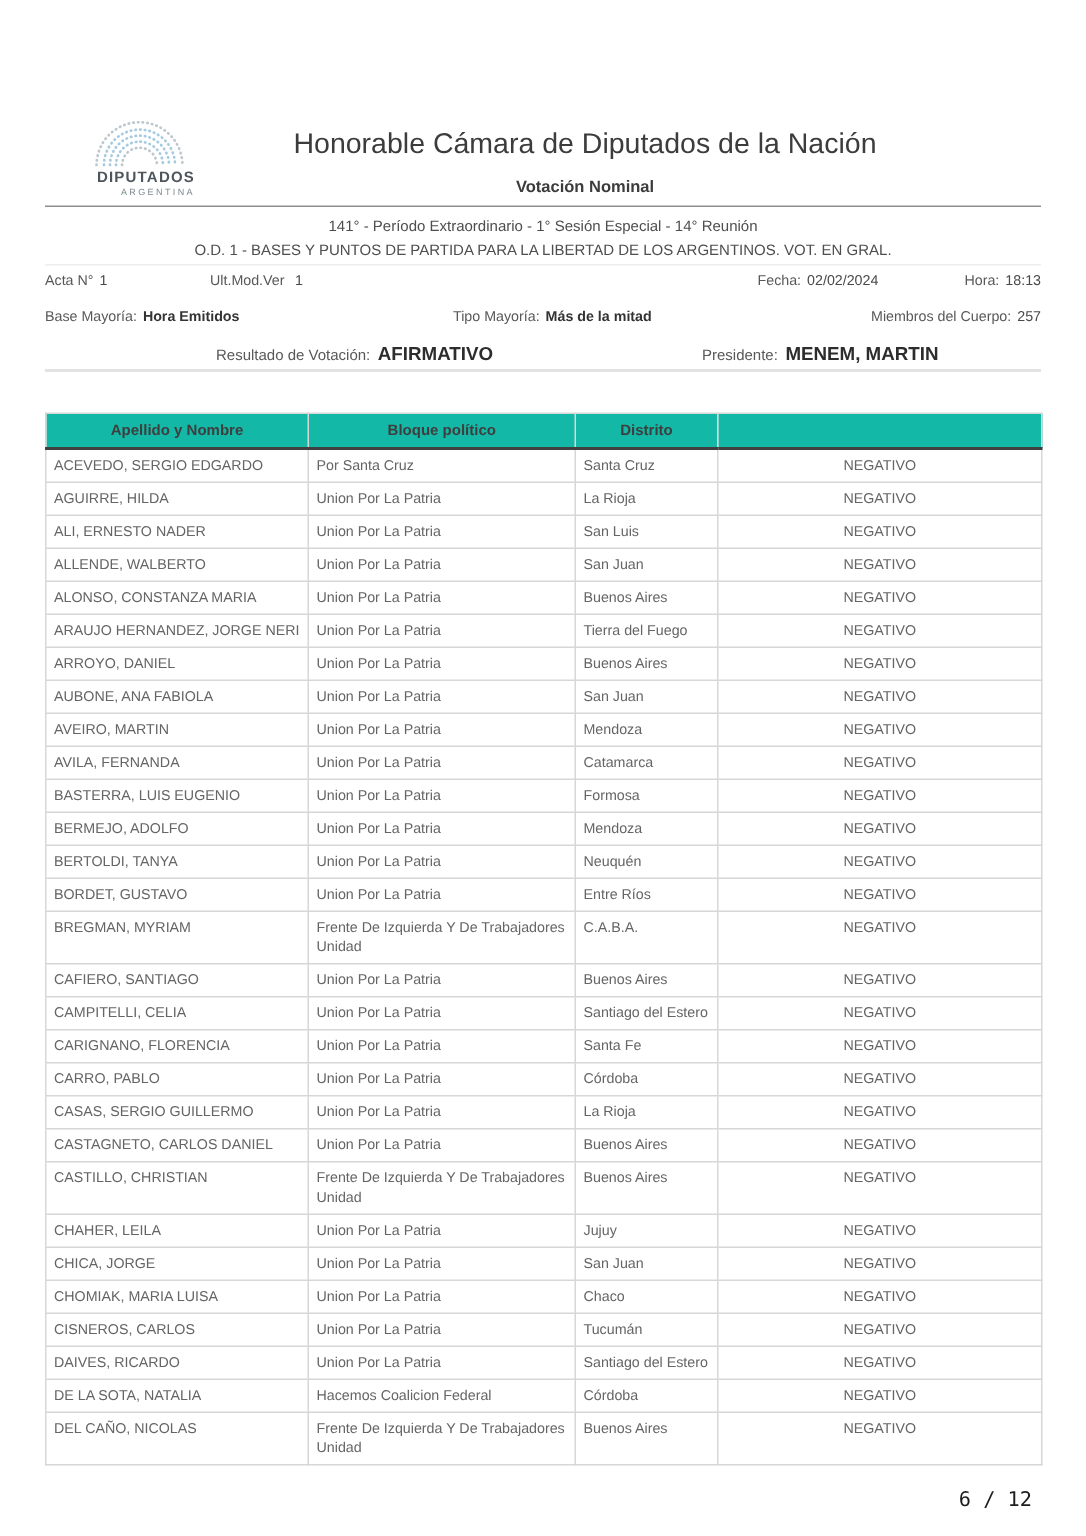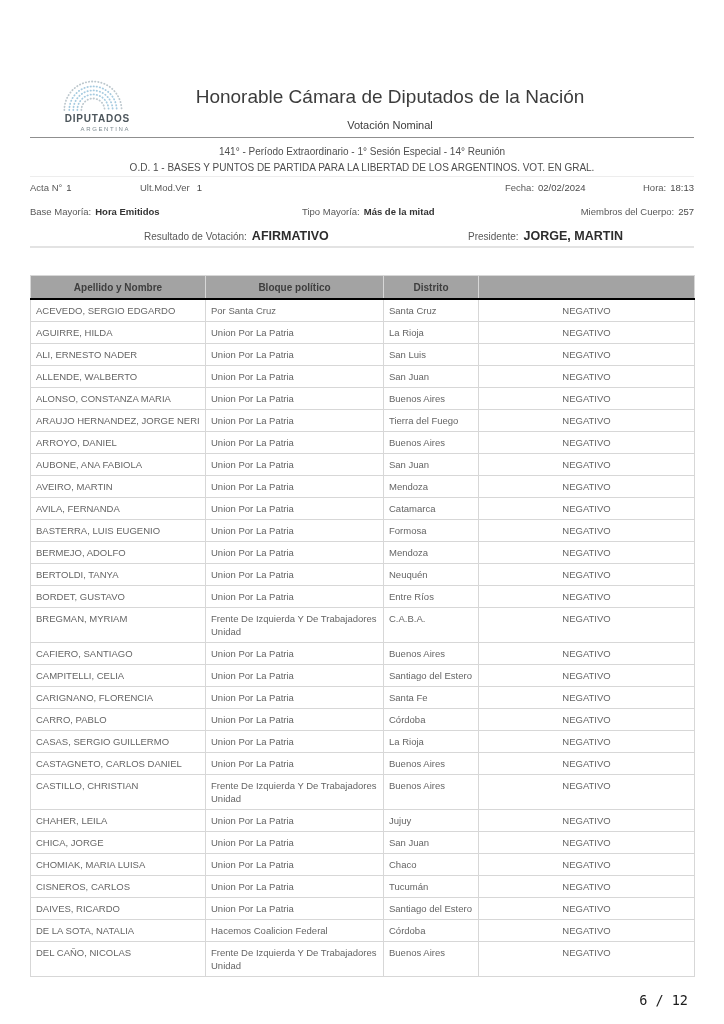--- a/index.html
+++ b/index.html
@@ -8,21 +8,21 @@
     font-family:"Liberation Sans", sans-serif; color:#3f3f3f; overflow:hidden;
   }
   
   .logo { position:absolute; left:56px; top:77px; width:74px; text-align:right; }
   .logo svg { display:block; margin:0 auto; }
   .logo-line1 { font-size:10px; font-weight:bold; letter-spacing:0.8px; color:#4d565c; margin-top:2px; }
   .logo-line2 { font-size:6px; letter-spacing:1.6px; color:#7e8b92; margin-top:2px; }
 
   .title-wrap { position:absolute; left:130px; top:86px; width:520px; text-align:center; }
   .doc-title { font-size:19px; font-weight:500; color:#3c3c3c; margin:0; }
-  .doc-subtitle { font-size:11px; font-weight:normal; color:#3c3c3c; margin-top:11px; }
+  .doc-subtitle { font-size:11px; font-weight:bold; color:#3c3c3c; margin-top:11px; }
 
   .rule-1 { position:absolute; left:30px; top:137px; width:664px; height:1px; background:#8f8f8f; }
   .rule-session { position:absolute; left:30px; top:176px; width:664px; height:1px; background:#ededed; }
   .rule-2 { position:absolute; left:30px; top:246px; width:664px; height:2px; background:#e3e3e3; }
 
   
   .session { position:absolute; left:30px; top:146px; width:664px; text-align:center; }
   .session-line1 { font-size:10px; color:#4e4e4e; }
   .session-line2 { font-size:10px; color:#4e4e4e; margin-top:5px; }
 
@@ -38,21 +38,21 @@
   
   table.votes {
     position:absolute; left:30px; top:275px; width:664px;
     border-collapse:collapse; table-layout:fixed;
   }
   table.votes, table.votes th, table.votes td { border:1px solid #d7d7d7; }
   table.votes { border-color:#c6c6c6; }
   table.votes th {
     height:20px; font-size:10px; font-weight:bold; color:#3e3e3e;
     text-align:center; vertical-align:middle; padding:1px 4px;
-    border-bottom:2px solid #000000; background:#a3a3a3;
+    border-bottom:2px solid #404040; background:#14b8a6;
   }
   table.votes td {
     font-size:9.5px; line-height:13px; color:#656565;
     vertical-align:top; padding:4px 5px; background:#ffffff;
     overflow:hidden;
   }
   td.c-vote { text-align:center; color:#5a5a5a; }
 
   
   .page-number {
@@ -118,21 +118,21 @@
     <span class="meta-item right-anchor">
       <span class="label">Miembros del Cuerpo:</span><span class="value">257</span>
     </span>
   </div>
 
   <div class="meta-row" style="top:226px; height:17px;">
     <span class="meta-item" style="left:70px; top:3px;padding-left:44px;">
       <span class="label" style="font-size:10px;">Resultado de Votación:</span><span class="value-big">AFIRMATIVO</span>
     </span>
     <span class="meta-item" style="left:438px; top:3px;">
-      <span class="label" style="font-size:10px;">Presidente:</span><span class="value-big">JORGE, MARTIN</span>
+      <span class="label" style="font-size:10px;">Presidente:</span><span class="value-big">MENEM, MARTIN</span>
     </span>
   </div>
 
   <div class="rule-2"></div>
 
   <table class="votes">
     <colgroup>
         <col style="width:175px">
         <col style="width:178px">
         <col style="width:95px">

